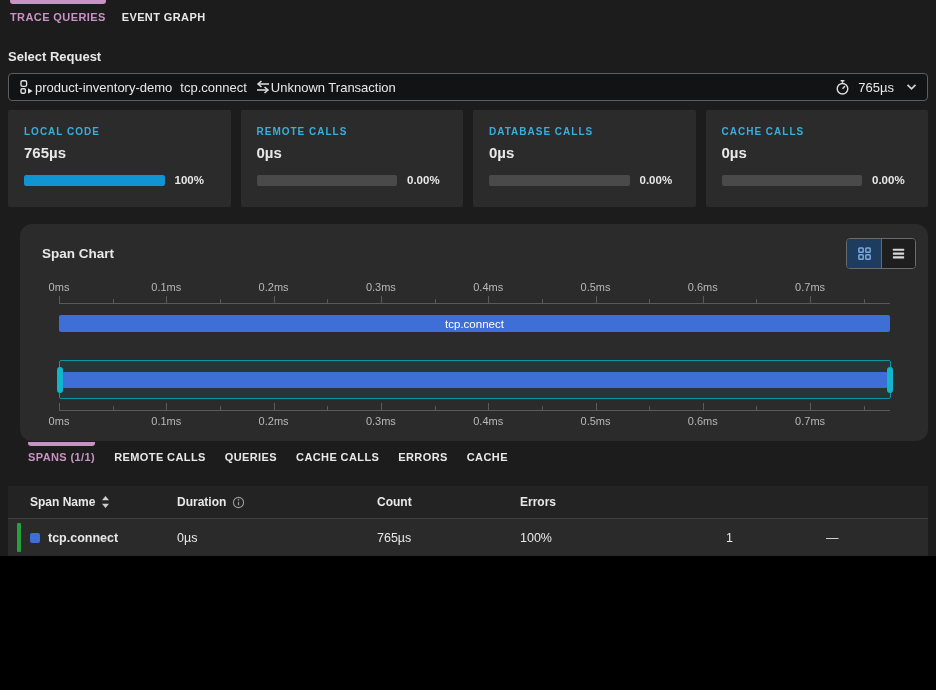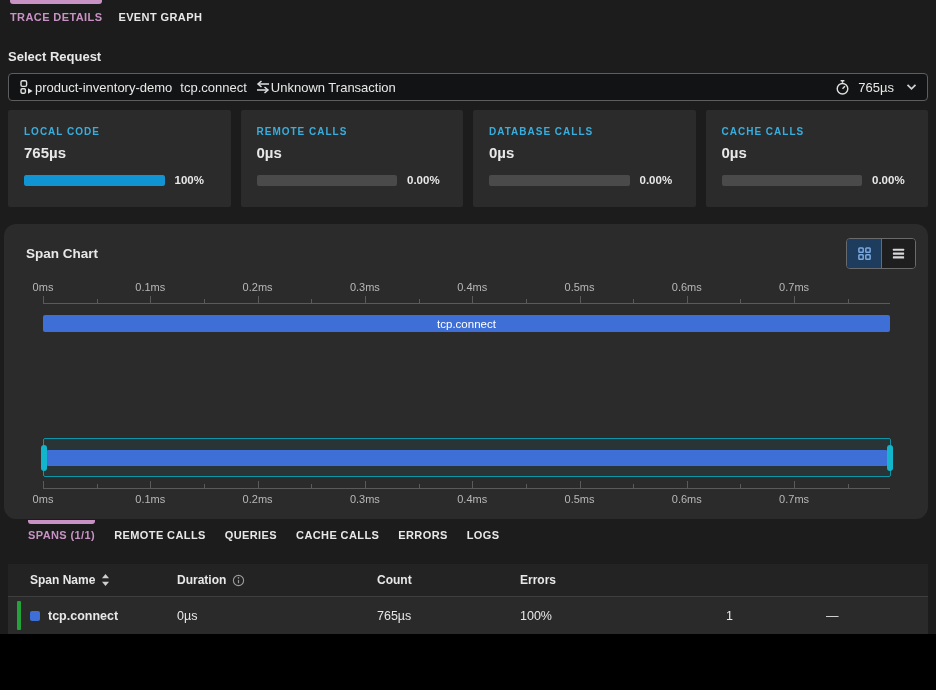--- a/index.html
+++ b/index.html
@@ -43,21 +43,21 @@
   .card { background: #2b2b2b; height: 97px; padding: 16px 16px 0 16px; border-radius: 2px; }
   .card-label { font-size: 10px; font-weight: bold; letter-spacing: 1px; color: #38aede; margin-bottom: 7px; }
   .card-value { font-size: 15px; font-weight: bold; margin-bottom: 13px; }
   .progress-row { display: flex; align-items: center; gap: 10px; }
   .progress-track { flex: 1; height: 11px; background: #4a4a4a; border-radius: 2px; overflow: hidden; }
   .progress-fill { height: 100%; background: #1095d2; border-radius: 2px; }
   .progress-pct { font-size: 11.5px; font-weight: bold; min-width: 40px; text-align: left; }
 
   
   .span-panel {
-    margin: 17px 8px 0 4px; height: 295px; background: #2b2b2b; border-radius: 12px;
+    margin: 17px 8px 0 20px; height: 217px; background: #2b2b2b; border-radius: 12px;
     display: flex; flex-direction: column;
   }
   .panel-head { display: flex; justify-content: space-between; align-items: center; padding: 14px 12px 0 22px; }
   .panel-title { font-size: 13.5px; font-weight: bold; }
   .seg { display: flex; border: 1px solid #6a6a6a; border-radius: 4px; overflow: hidden; }
   .seg-btn { width: 34px; height: 29px; display: flex; align-items: center; justify-content: center;
              background: #1e1e1e; cursor: pointer; }
   .seg-btn + .seg-btn { border-left: 1px solid #6a6a6a; }
   .seg-btn.active { background: #1d3c5e; }
 
@@ -115,21 +115,21 @@
   .bottom-strip { flex: 1; background: #000; }
 </style>
 </head>
 <body>
 
 <div class="page">
 
   <div class="top-tabs">
     <div class="tab active">
       <div class="tab-indicator"></div>
-      <div class="tab-label">TRACE DETAILS</div>
+      <div class="tab-label">TRACE QUERIES</div>
     </div>
     <div class="tab">
       <div class="tab-indicator"></div>
       <div class="tab-label">EVENT GRAPH</div>
     </div>
   </div>
 
   <div class="section-label">Select Request</div>
   <div class="select-box">
     <div class="select-left">
@@ -327,21 +327,21 @@
     <div class="tab">
       <div class="tab-indicator"></div>
       <div class="tab-label">CACHE CALLS</div>
     </div>
     <div class="tab">
       <div class="tab-indicator"></div>
       <div class="tab-label">ERRORS</div>
     </div>
     <div class="tab">
       <div class="tab-indicator"></div>
-      <div class="tab-label">LOGS</div>
+      <div class="tab-label">CACHE</div>
     </div>
   </div>
 
   <div class="spans-table">
     <div class="thead">
       <div class="th">
         <span>Span Name</span>
         <span class="icon">
           <svg width="9" height="14" viewBox="0 0 9 14">
             <path d="M4.5 1 L8 5.2 H1 Z" fill="#cfcfcf"></path>

